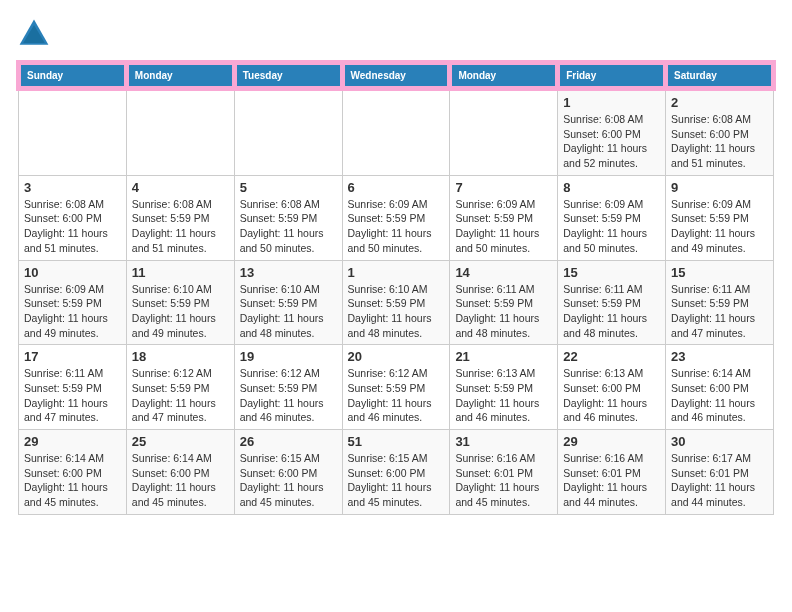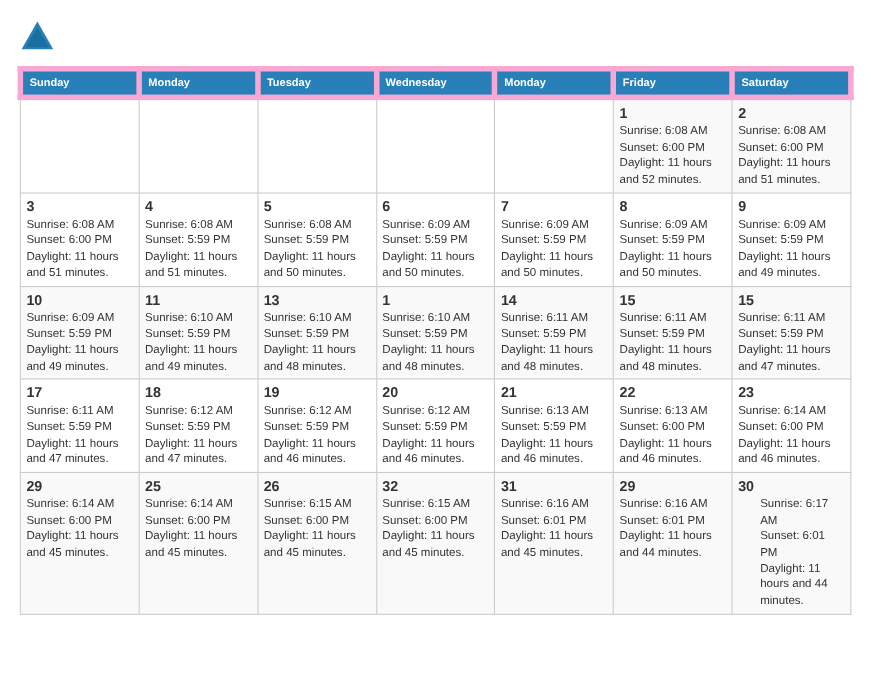--- a/index.html
+++ b/index.html
@@ -292,38 +292,38 @@
 Sunset: 6:00 PM
 Daylight: 11 hours and 45 minutes.</div>
         </td>
         <td>
           <div class="day-number">26</div>
           <div class="day-info" style="white-space: pre-line;">Sunrise: 6:15 AM
 Sunset: 6:00 PM
 Daylight: 11 hours and 45 minutes.</div>
         </td>
         <td>
-          <div class="day-number">32</div>
+          <div class="day-number">51</div>
           <div class="day-info" style="white-space: pre-line;">Sunrise: 6:15 AM
 Sunset: 6:00 PM
 Daylight: 11 hours and 45 minutes.</div>
         </td>
         <td>
           <div class="day-number">31</div>
           <div class="day-info" style="white-space: pre-line;">Sunrise: 6:16 AM
 Sunset: 6:01 PM
 Daylight: 11 hours and 45 minutes.</div>
         </td>
         <td>
           <div class="day-number">29</div>
           <div class="day-info" style="white-space: pre-line;">Sunrise: 6:16 AM
 Sunset: 6:01 PM
 Daylight: 11 hours and 44 minutes.</div>
         </td>
         <td>
           <div class="day-number">30</div>
-          <div class="day-info" style="white-space: pre-line; margin-left: 20px;">Sunrise: 6:17 AM
+          <div class="day-info" style="white-space: pre-line;">Sunrise: 6:17 AM
 Sunset: 6:01 PM
 Daylight: 11 hours and 44 minutes.</div>
         </td>
       </tr>
     </tbody>
 </table>
 
 </body></html>

